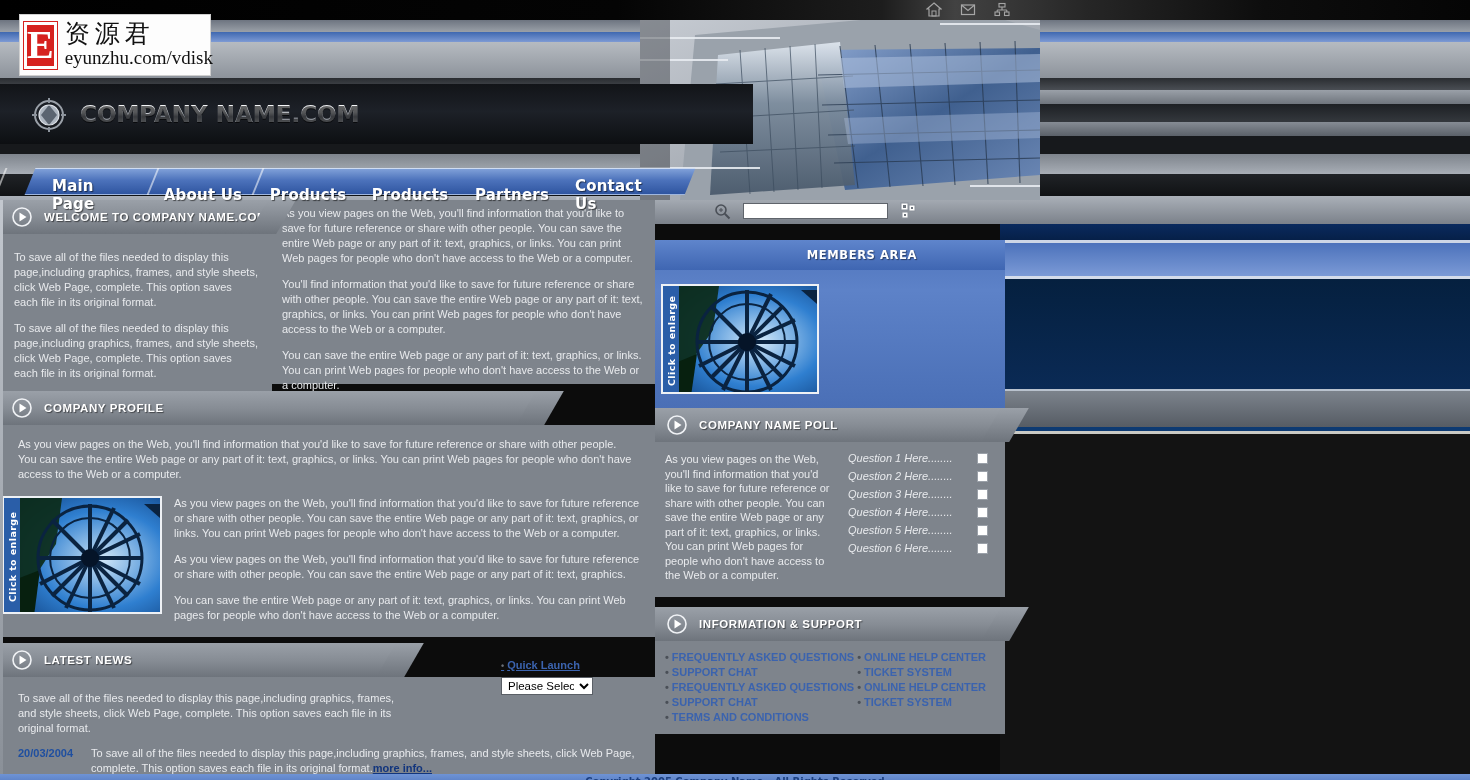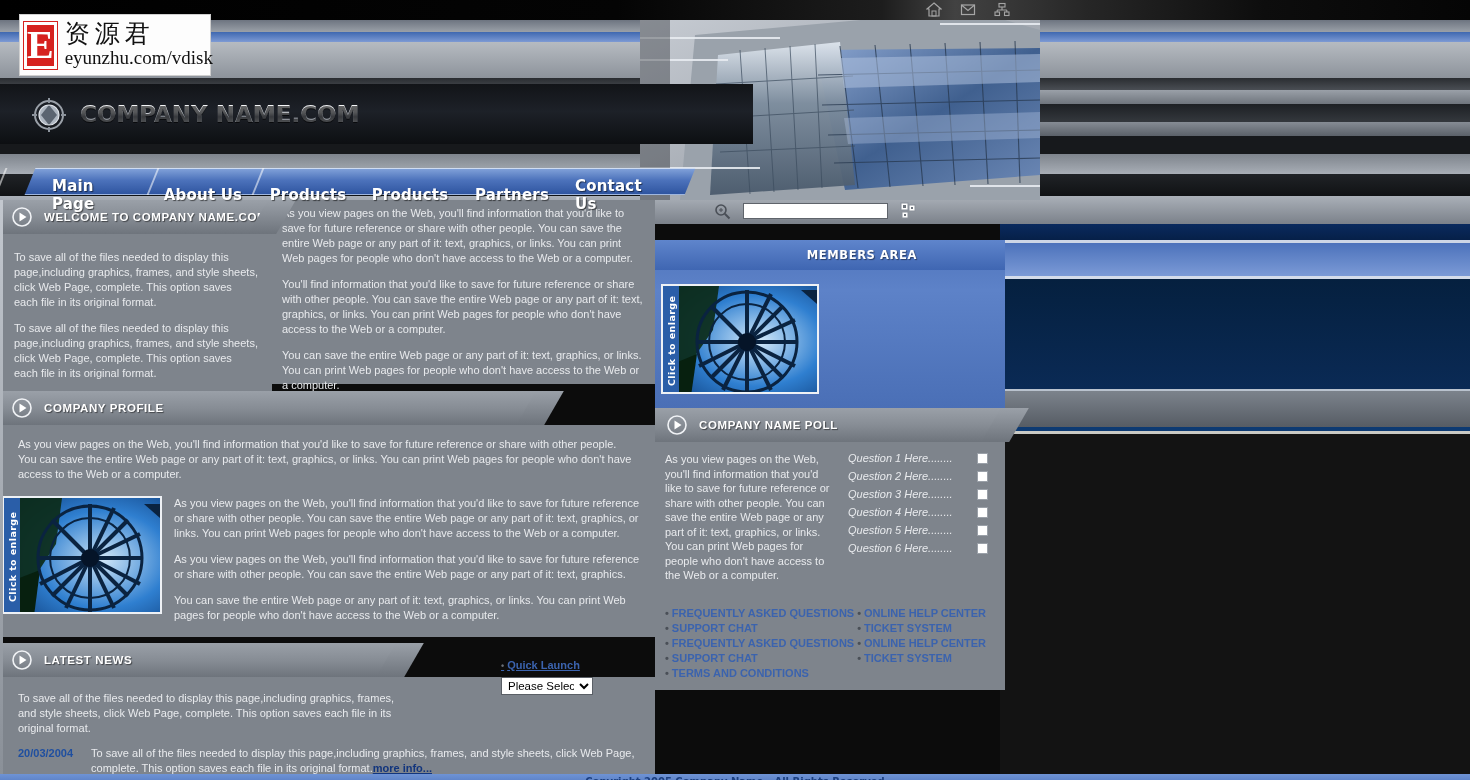--- a/index.html
+++ b/index.html
@@ -582,20 +582,29 @@
           </div>
           <div class="poll-q">
             <span>Question 6 Here........</span>
             <i></i>
           </div>
         </div>
       </div>
     </div>
 
     <div class="info">
+      <div class="sec" style="width:350px;margin-top:10px">
+        <span class="orb">
+          <svg viewBox="0 0 20 20" width="20" height="20">
+            <circle cx="10" cy="10" r="9" fill="none" stroke="#f0f2f5" stroke-width="1.6"></circle>
+            <path d="M7.5 5.5 L14.5 10 L7.5 14.5 Z" fill="#fff"></path>
+          </svg>
+        </span>
+        <span class="label">INFORMATION &amp; SUPPORT</span>
+      </div>
       <div class="info-body">
         <div class="info-col">
           <a href="#"><span class="b">•</span><span>FREQUENTLY ASKED QUESTIONS</span></a>
           <a href="#"><span class="b">•</span><span>SUPPORT CHAT</span></a>
           <a href="#"><span class="b">•</span><span>FREQUENTLY ASKED QUESTIONS</span></a>
           <a href="#"><span class="b">•</span><span>SUPPORT CHAT</span></a>
           <a href="#"><span class="b">•</span><span>TERMS AND CONDITIONS</span></a>
         </div>
         <div class="info-col right">
           <a href="#"><span class="b">•</span><span>ONLINE HELP CENTER</span></a>

